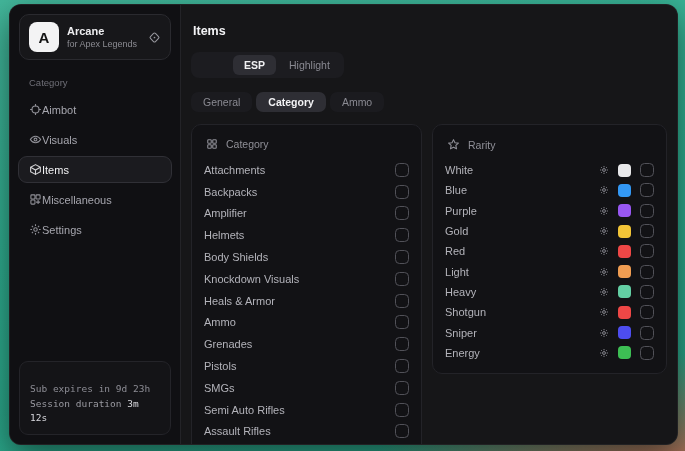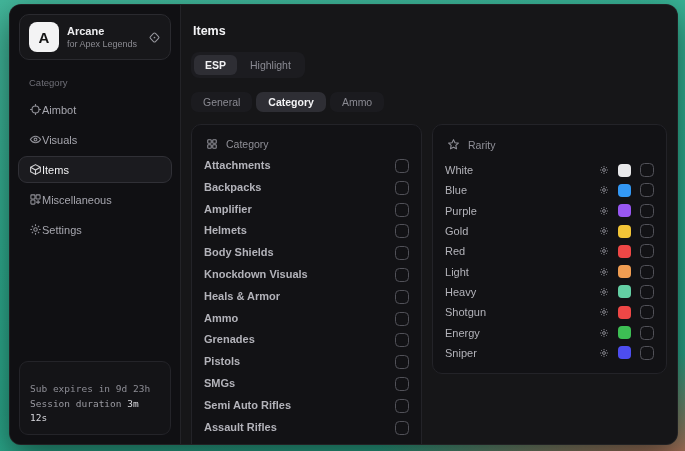--- a/index.html
+++ b/index.html
@@ -40,31 +40,31 @@
     font-family:"DejaVu Sans Mono", monospace; font-size:9.5px; line-height:1.55; }
   .session-line1{ color:#8d8d95;margin-top:12px; }
   .session-line2{ color:#9a9aa1; }
   .session-line2 b{ color:#d9d9de; font-weight:normal; }
   
   .main{ flex:1; min-width:0; padding:16px 10px 0 10px; display:flex; flex-direction:column; }
   .main-title{ font-size:12.5px; font-weight:bold; color:#f3f3f5; margin:3px 0 0 2px; }
   .toggle-group{ margin:14px 0 0 0; display:inline-flex; width:max-content; gap:2px;
     background:#1c1c20; border-radius:8px; padding:3px; }
   .toggle{ font-size:10.5px; padding:4px 11px; border-radius:6px; color:#8a8a92; cursor:pointer; }
-  .toggle.active{ background:#2e2e34; color:#f1f1f3; font-weight:bold; }
+  .toggle.active{ background:#2e2e34; color:#f1f1f3; font-weight:bold;margin-left:39px; }
   .tab-row{ display:flex; gap:4px; margin:14px 0 12px 0; }
   .tab{ font-size:10.5px; padding:4px 12px; border-radius:7px; color:#8a8a92; background:#1b1b1f; cursor:pointer; }
   .tab.active{ background:#2e2e34; color:#f3f3f5; font-weight:bold; }
   .panels{ display:flex; gap:10px; align-items:flex-start; flex:1; min-height:0; }
   .panel{ background:#121215; border:1px solid #232328; border-radius:10px; padding:10px 12px; }
   .panel-category{ width:232px; height:370px; }
   .panel-rarity{ width:236px; }
   .panel-header{ display:flex; align-items:center; gap:8px; color:#8f8f97; font-size:10.5px; margin:3px 0 9px 2px; }
   .panel-header .ico{ display:flex; color:#8f8f97; }
-  .crow{ display:flex; height:21.8px;font-weight:bold; }
+  .crow{ display:flex; align-items:center; height:21.8px; }
   .rrow{ display:flex; align-items:center; height:20.3px; gap:9px; }
   .row-label{ flex:1; font-size:11px; color:#b3b3ba; }
   .checkbox{ width:14px; height:14px; flex:none; border:1.2px solid #515158; border-radius:4.5px;
     background:transparent; cursor:pointer; }
   .swatch{ width:13px; height:13px; flex:none; border-radius:4px; cursor:pointer; }
   .mini-gear{ display:flex; color:#87878f; cursor:pointer; }
 </style>
 </head>
 <body>
 
@@ -324,39 +324,39 @@
               <span class="mini-gear">
                 <svg width="10" height="10" viewBox="0 0 24 24" fill="none" stroke="currentColor" stroke-width="2.4">
                   <circle cx="12" cy="12" r="3.4"></circle>
                   <path d="M12 2.5v3M12 18.5v3M2.5 12h3M18.5 12h3M5.3 5.3l2.1 2.1M16.6 16.6l2.1 2.1M18.7 5.3l-2.1 2.1M7.4 16.6l-2.1 2.1"></path>
                 </svg>
               </span>
               <span class="swatch" style="background:#ee4746"></span>
               <span class="checkbox"></span>
             </div>
             <div class="rrow">
+              <span class="row-label">Sniper</span>
+              <span class="mini-gear">
+                <svg width="10" height="10" viewBox="0 0 24 24" fill="none" stroke="currentColor" stroke-width="2.4">
+                  <circle cx="12" cy="12" r="3.4"></circle>
+                  <path d="M12 2.5v3M12 18.5v3M2.5 12h3M18.5 12h3M5.3 5.3l2.1 2.1M16.6 16.6l2.1 2.1M18.7 5.3l-2.1 2.1M7.4 16.6l-2.1 2.1"></path>
+                </svg>
+              </span>
+              <span class="swatch" style="background:#4d4df0"></span>
+              <span class="checkbox"></span>
+            </div>
+            <div class="rrow">
               <span class="row-label">Energy</span>
               <span class="mini-gear">
                 <svg width="10" height="10" viewBox="0 0 24 24" fill="none" stroke="currentColor" stroke-width="2.4">
                   <circle cx="12" cy="12" r="3.4"></circle>
                   <path d="M12 2.5v3M12 18.5v3M2.5 12h3M18.5 12h3M5.3 5.3l2.1 2.1M16.6 16.6l2.1 2.1M18.7 5.3l-2.1 2.1M7.4 16.6l-2.1 2.1"></path>
                 </svg>
               </span>
               <span class="swatch" style="background:#3dbf54"></span>
-              <span class="checkbox"></span>
-            </div>
-            <div class="rrow">
-              <span class="row-label">Sniper</span>
-              <span class="mini-gear">
-                <svg width="10" height="10" viewBox="0 0 24 24" fill="none" stroke="currentColor" stroke-width="2.4">
-                  <circle cx="12" cy="12" r="3.4"></circle>
-                  <path d="M12 2.5v3M12 18.5v3M2.5 12h3M18.5 12h3M5.3 5.3l2.1 2.1M16.6 16.6l2.1 2.1M18.7 5.3l-2.1 2.1M7.4 16.6l-2.1 2.1"></path>
-                </svg>
-              </span>
-              <span class="swatch" style="background:#4d4df0"></span>
               <span class="checkbox"></span>
             </div>
           </div>
       </div>
     </div>
   </div>
 
 </div>
 
 </body></html>

